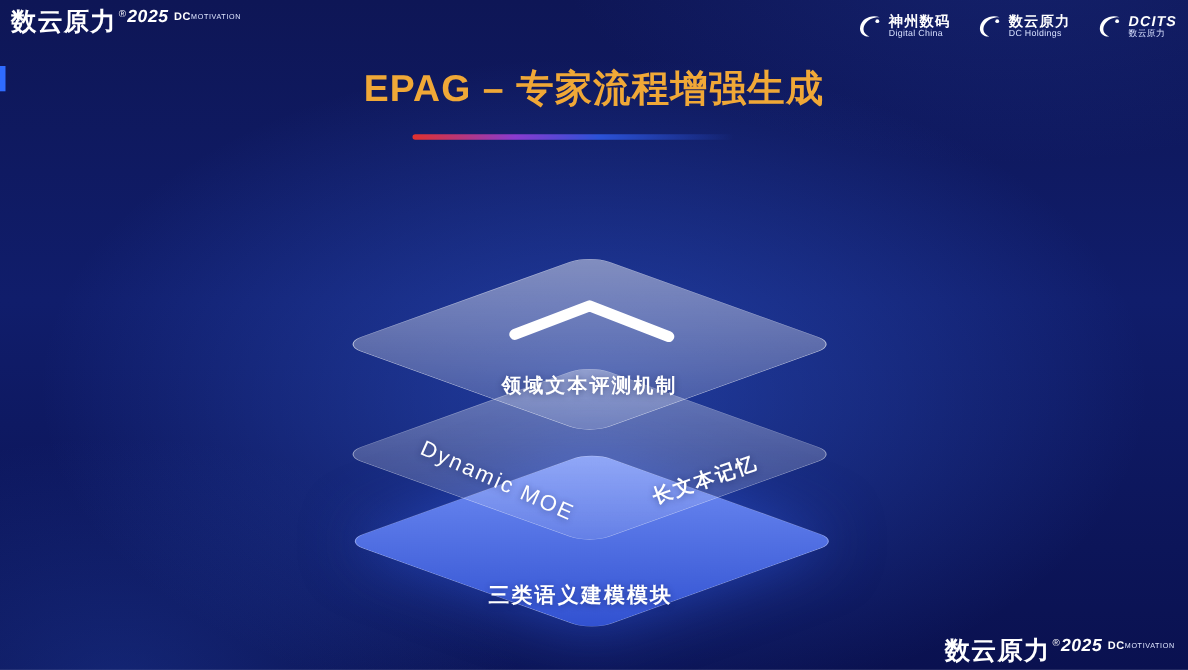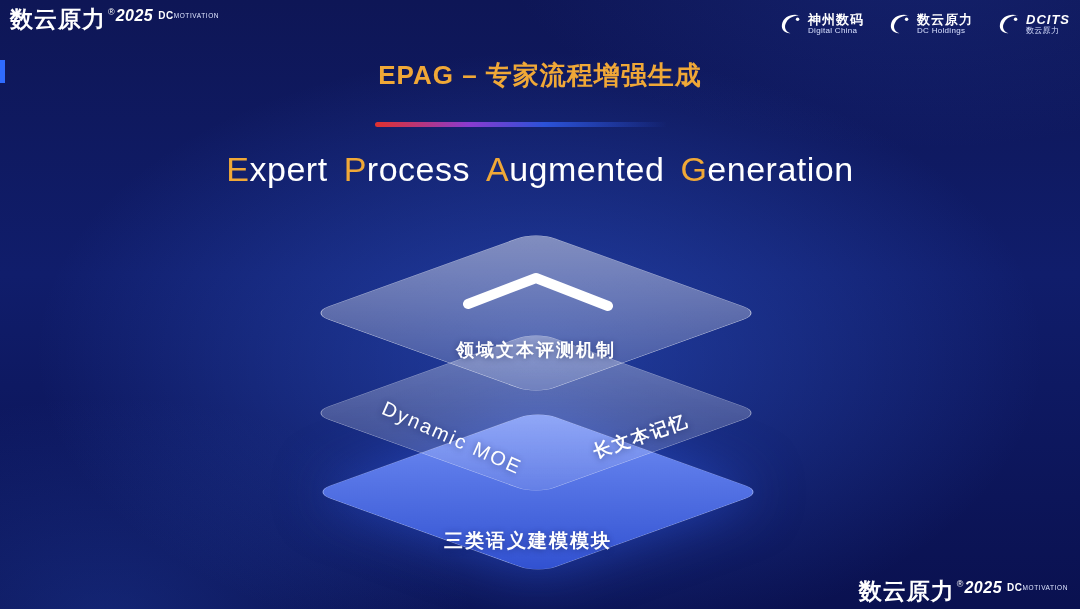--- a/index.html
+++ b/index.html
@@ -23,21 +23,21 @@
   .brand-reg { font-size:9px; margin:0 1px 0 2px; }
   .brand-year { font-size:16px; font-weight:bold; font-style:italic; letter-spacing:0.5px; }
   .brand-sub { display:flex; flex-direction:row; margin-left:5px; margin-top:3px; }
   .brand-sub .l1 { font-size:10px; font-weight:bold; letter-spacing:0.5px; }
   .brand-sub .l2 { font-size:6.5px; letter-spacing:0.6px; margin-top:2px; color:#dfe6ff; }
 
   
   .live-bar { position:absolute; left:0; top:60px; width:5px; height:23px; background:#2f6bff; }
   .live-title { position:absolute; left:10px; top:60px; font-size:20px; font-weight:bold; letter-spacing:0.5px; }
   .epag-title { position:absolute; left:0; right:0; top:58px; text-align:center;
-    font-size:26px; font-weight:bold; color:#f0a837; letter-spacing:1px; }
+    font-size:34px; font-weight:bold; color:#f0a837; letter-spacing:1px; }
 
   
   .partners { position:absolute; right:10px; top:10px; display:flex; gap:22px; align-items:center; }
   .partner { display:flex; align-items:flex-end; gap:5px; }
   .swoosh { width:26px; height:26px; display:inline-block; }
   .ptext { display:flex; flex-direction:column; line-height:1.1; }
   .pname { font-size:13px; font-weight:bold; letter-spacing:1px; }
   .pname.italic { font-style:italic; }
   .psub { font-size:8px; color:#d8e0ff; letter-spacing:0.3px; }
 
@@ -123,23 +123,20 @@
       </span>
       <span class="ptext">
         <span class="pname italic">DCITS</span>
         <span class="psub">数云原力</span>
       </span>
     </div>
   </div>
 
   <div class="divider"></div>
 
-  <h1 class="heading">
-    <span class="word"><span class="cap">E</span><span>xpert</span></span><span class="word"><span class="cap">P</span><span>rocess</span></span><span class="word"><span class="cap">A</span><span>ugmented</span></span><span class="word"><span class="cap">G</span><span>eneration</span></span>
-  </h1>
 
   <div>
     <div class="layer layer-bot"></div>
     <div class="layer layer-mid"></div>
     <div class="layer layer-top"></div>
 
     <svg class="chevron" viewBox="0 0 158 44">
       <polyline points="10,34 78,8 150,36" fill="none" stroke="#ffffff" stroke-width="10" stroke-linecap="round" stroke-linejoin="round"></polyline>
     </svg>
 

